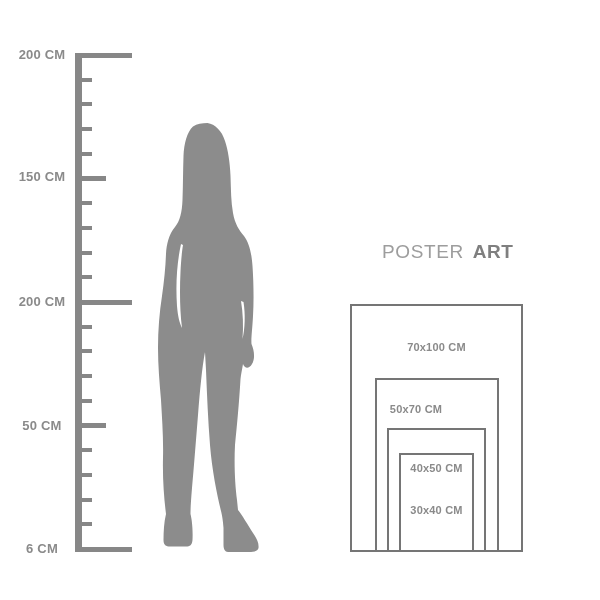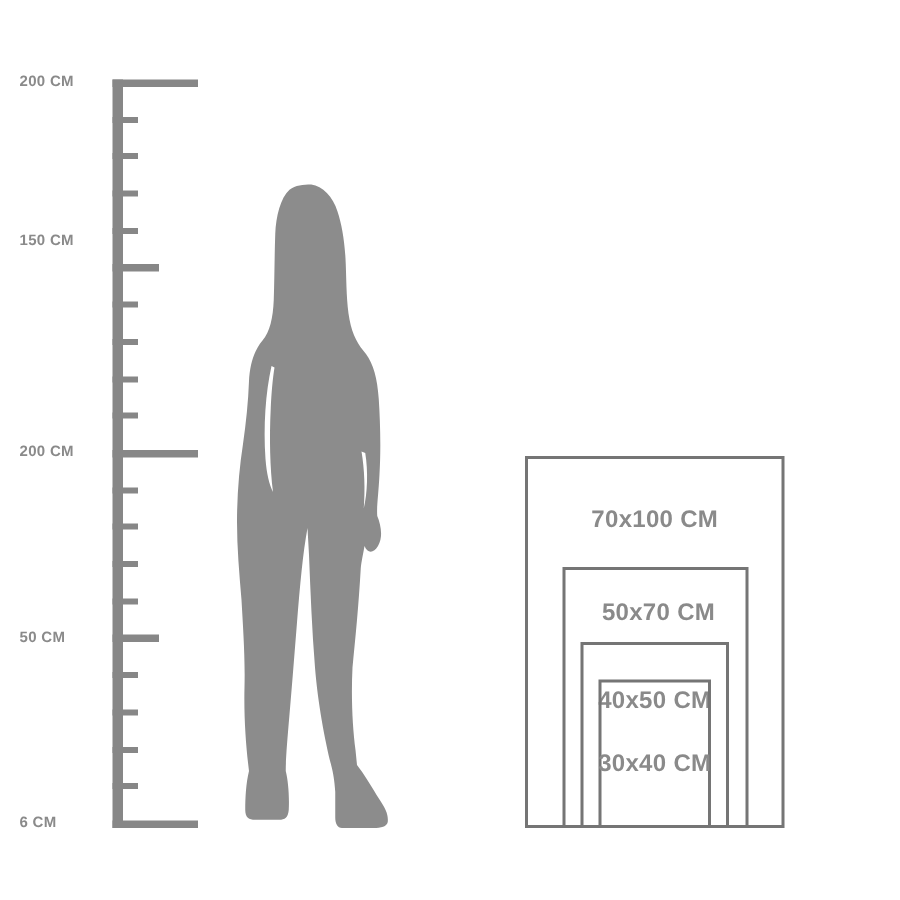--- a/index.html
+++ b/index.html
@@ -20,22 +20,22 @@
     position: absolute;
     background: var(--ruler, #8a8a8a);
   }
   .ruler-tick {
     position: absolute;
     background: var(--ruler, #8a8a8a);
   }
   .ruler-label {
     position: absolute;
     width: 58px;
-    text-align: left;
-    font-size: 10px;
+    text-align: center;
+    font-size: 13px;
     font-weight: bold;
     letter-spacing: 0.2px;
     color: var(--ruler-label, #8a8a8a);
     line-height: 18px;
     height: 18px;
     white-space: nowrap;
   }
   
   #figure-svg {
     position: absolute;
@@ -64,21 +64,21 @@
   .poster-rect {
     position: absolute;
     box-sizing: border-box;
     border: 2px solid var(--poster-border, #757575);
     background: transparent;
   }
   .poster-label {
     position: absolute;
     width: 140px;
     text-align: center;
-    font-size: 16px;
+    font-size: 11px;
     font-weight: bold;
     letter-spacing: 0.2px;
     color: var(--poster-label, #8a8a8a);
     line-height: 16px;
     height: 16px;
     white-space: nowrap;
   }
 </style>
 </head>
 <body>
@@ -102,21 +102,21 @@
       <div class="ruler-tick" style="left: 75px; top: 349.4px; width: 17px; height: 4px;"></div>
       <div class="ruler-tick" style="left: 75px; top: 374.1px; width: 17px; height: 4px;"></div>
       <div class="ruler-tick" style="left: 75px; top: 398.8px; width: 17px; height: 4px;"></div>
       <div class="ruler-tick" style="left: 75px; top: 423px; width: 31px; height: 5px;"></div>
       <div class="ruler-tick" style="left: 75px; top: 448.2px; width: 17px; height: 4px;"></div>
       <div class="ruler-tick" style="left: 75px; top: 472.9px; width: 17px; height: 4px;"></div>
       <div class="ruler-tick" style="left: 75px; top: 497.6px; width: 17px; height: 4px;"></div>
       <div class="ruler-tick" style="left: 75px; top: 522.3px; width: 17px; height: 4px;"></div>
       <div class="ruler-tick" style="left: 75px; top: 546.5px; width: 57px; height: 5px;"></div>
       <div class="ruler-label" style="left: 13px; top: 46px;">200 CM</div>
-      <div class="ruler-label" style="left: 13px; top: 152px;">150 CM</div>
+      <div class="ruler-label" style="left: 13px; top: 168px;">150 CM</div>
       <div class="ruler-label" style="left: 13px; top: 293px;">200 CM</div>
       <div class="ruler-label" style="left: 13px; top: 416.5px;">50 CM</div>
       <div class="ruler-label" style="left: 13px; top: 540px;">6 CM</div>
     </div>
 
   <svg id="figure-svg" width="600" height="600" viewBox="0 0 600 600" aria-hidden="true">
     <path class="figure-body" d="
       M 207.5 123
       C 215 124, 222 131, 225 141
       C 228 150, 230 162, 230.5 176
@@ -167,25 +167,29 @@
       C 180 312, 179.5 292, 180.5 272
       C 181 262, 181.8 252, 183 245
       Z"></path>
     <path class="figure-gap" fill="#ffffff" d="
       M 241 301
       C 243 313, 243.5 326, 242.5 339
       C 245 329, 245.5 314, 243.5 302
       Z"></path>
   </svg>
 
+  <div id="title">
+    <span class="t-regular">POSTER</span>
+    <span class="t-bold">ART</span>
+  </div>
 
   <div id="posters">
       <div class="poster-rect" style="left: 349.7px; top: 304px; width: 173.6px; height: 248px;"></div>
       <div class="poster-label" style="left: 366.5px; top: 339.2px;">70x100 CM</div>
       <div class="poster-rect" style="left: 374.5px; top: 378.4px; width: 124px; height: 173.6px;"></div>
-      <div class="poster-label" style="left: 369px; top: 401.2px;">50x70 CM</div>
+      <div class="poster-label" style="left: 346px; top: 401.2px;">50x70 CM</div>
       <div class="poster-rect" style="left: 386.9px; top: 428px; width: 99.2px; height: 124px;"></div>
       <div class="poster-label" style="left: 366.5px; top: 460px;">40x50 CM</div>
       <div class="poster-rect" style="left: 399.3px; top: 452.8px; width: 74.4px; height: 99.2px;"></div>
       <div class="poster-label" style="left: 366.5px; top: 501.8px; text-align: center;">30x40 CM</div>
     </div>
 
 </div>
 
 </body></html>

